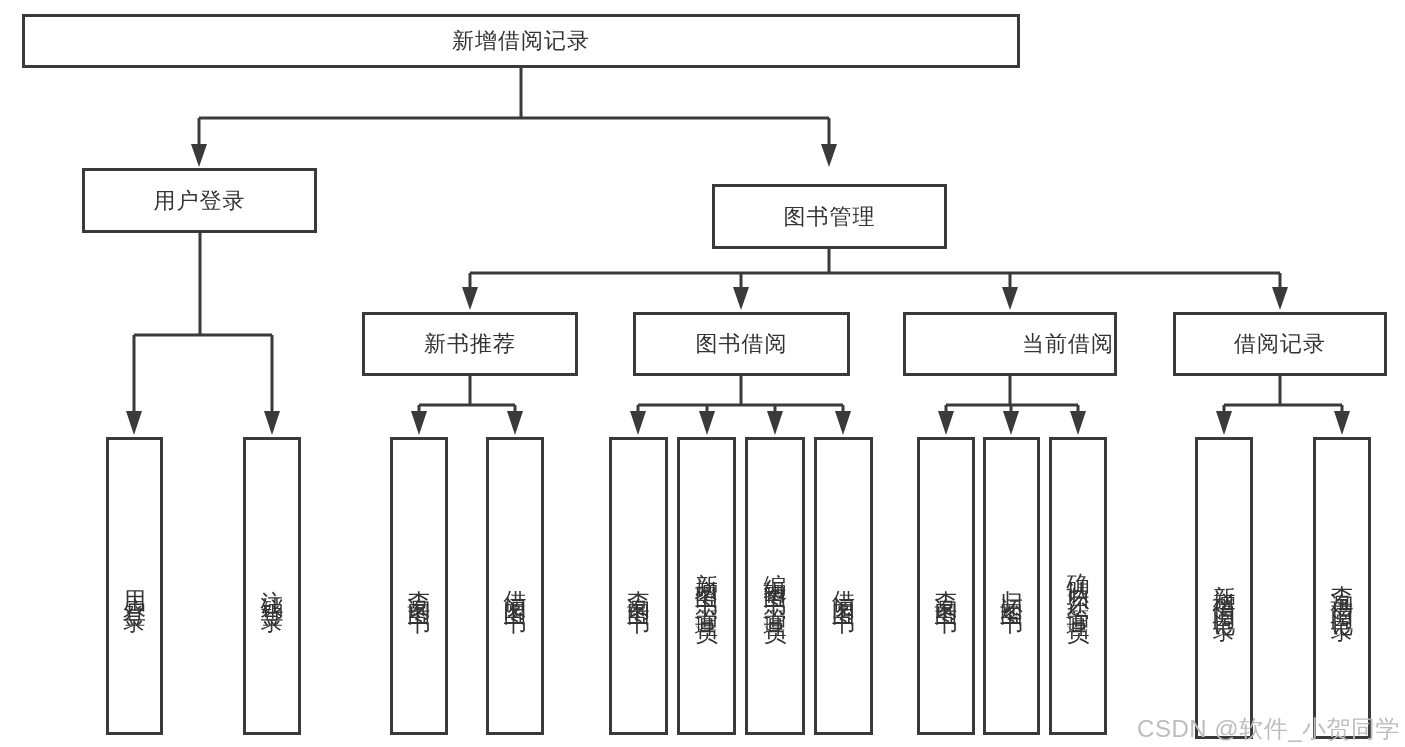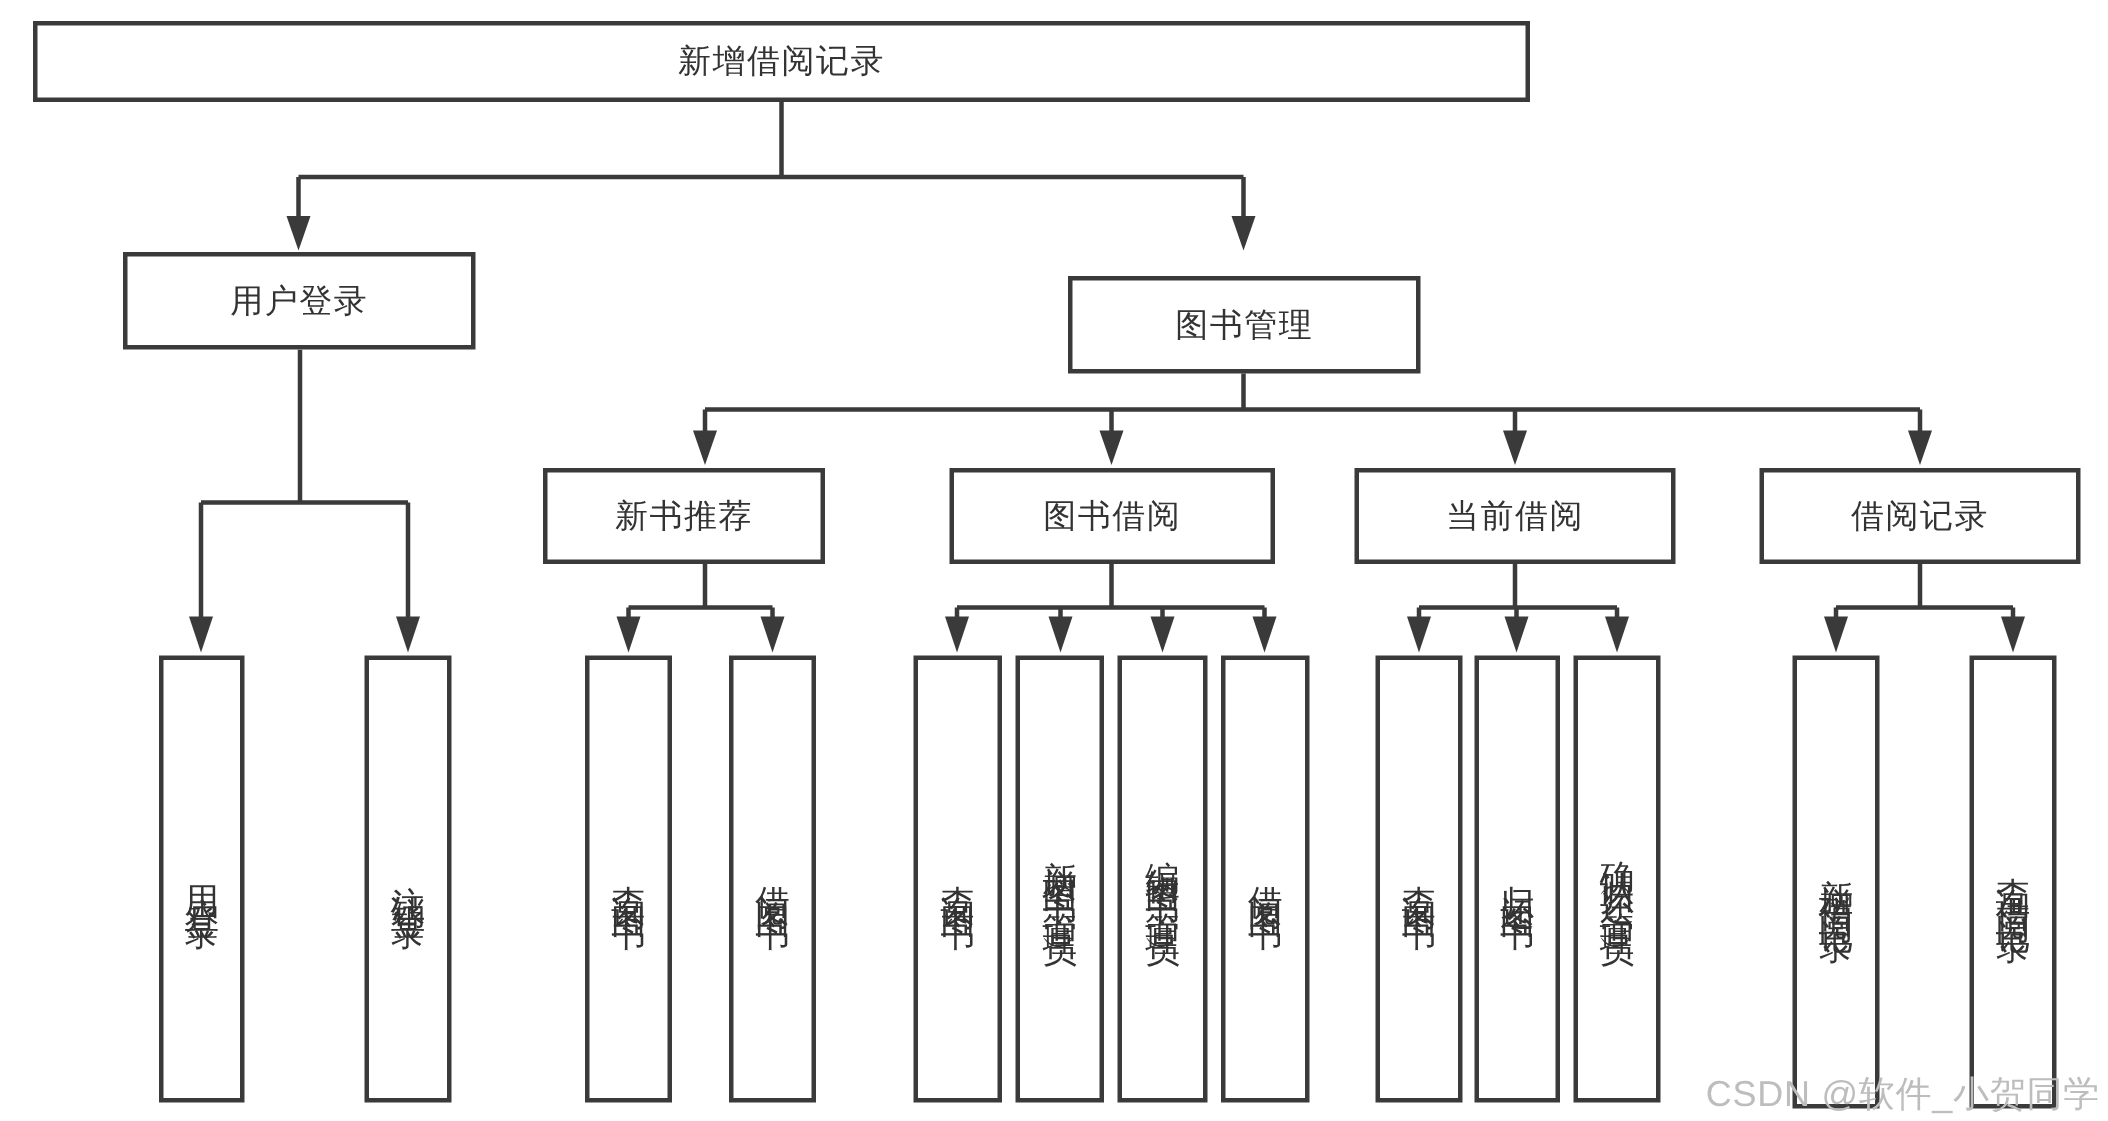--- a/index.html
+++ b/index.html
@@ -31,23 +31,23 @@
   .vnode .vtxt{
     writing-mode:vertical-rl; text-orientation:mixed;
     letter-spacing:7px; line-height:1; white-space:nowrap;
   }
   
   #n-root{left:22px;top:14px;width:998px;height:54px;}
   
   #n-user-login{left:82px;top:168px;width:235px;height:65px;}
   #n-book-management{left:712px;top:184px;width:235px;height:65px;}
   
-  #n-new-book-recommend{left:362px;top:312px;width:188px;height:64px;}
+  #n-new-book-recommend{left:362px;top:312px;width:216px;height:64px;}
   #n-book-borrowing{left:633px;top:312px;width:217px;height:64px;justify-content:center;}
-  #n-current-borrowing{left:903px;top:312px;width:214px;height:64px;}
+  #n-current-borrowing{left:903px;top:312px;width:214px;height:64px;justify-content:flex-end;}
   #n-borrowing-records{left:1173px;top:312px;width:214px;height:64px;}
   
   #n-leaf-user-login{left:106px;top:437px;width:57px;height:298px;}
   #n-leaf-logout{left:243px;top:437px;width:58px;height:298px;}
   #n-leaf-query-books-1{left:390px;top:437px;width:58px;height:298px;}
   #n-leaf-borrow-books-1{left:486px;top:437px;width:58px;height:298px;}
   #n-leaf-query-books-2{left:609px;top:437px;width:59px;height:298px;}
   #n-leaf-add-books{left:677px;top:437px;width:59px;height:298px;}
   #n-leaf-edit-books{left:745px;top:437px;width:60px;height:298px;}
   #n-leaf-borrow-books-2{left:814px;top:437px;width:59px;height:298px;}

